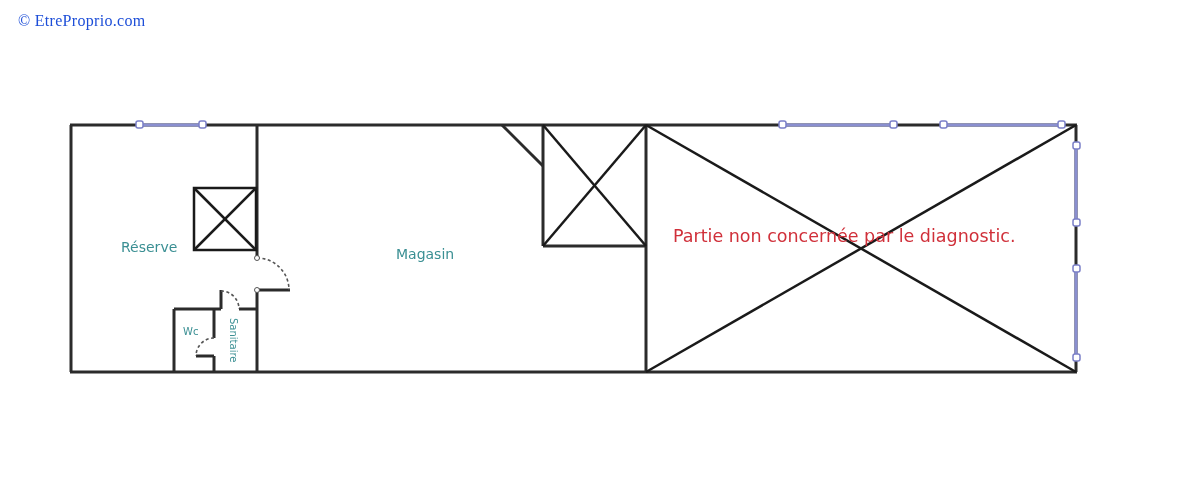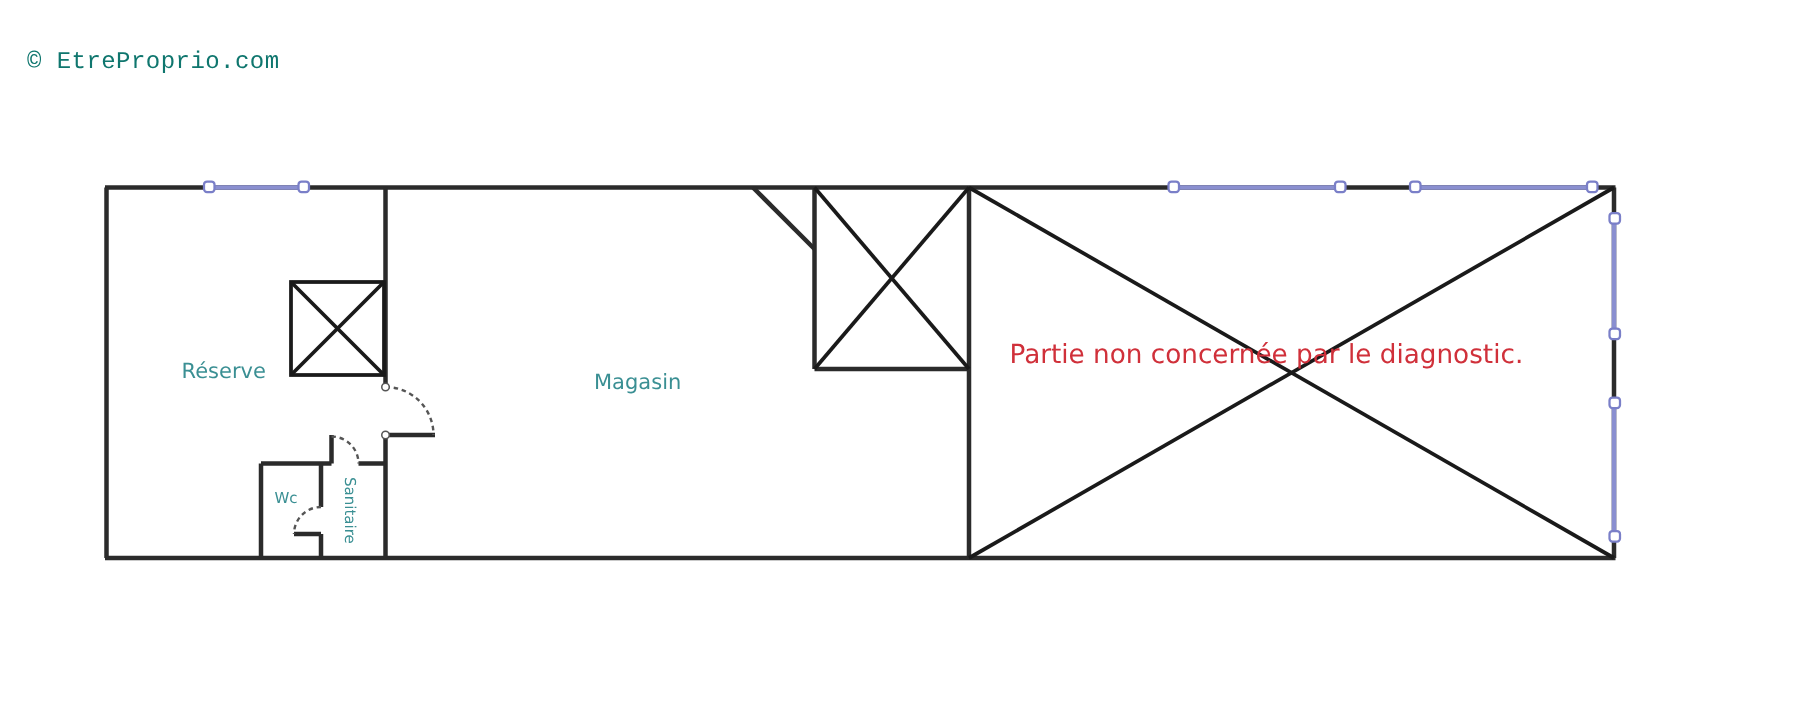--- a/index.html
+++ b/index.html
@@ -1,17 +1,17 @@
 <!DOCTYPE html>
 <html><head>
 <meta charset="utf-8">
 <style>
   html,body{margin:0;padding:0;background:#ffffff;}
   body{width:1200px;height:479px;position:relative;overflow:hidden;font-family:"DejaVu Sans",sans-serif;}
-  .watermark{position:absolute;left:18px;top:32px;font-size:16px;color:#0f766e;font-family:Liberation Mono, monospace;letter-spacing:0.3px;}
+  .watermark{position:absolute;left:18px;top:12px;font-size:16px;color:#1d4ed8;font-family:Liberation Serif, serif;letter-spacing:0.3px;}
   svg{position:absolute;left:0;top:0;}
   .lbl{font-family:"DejaVu Sans",sans-serif;fill:#3a8f93;}
   .red{font-family:"DejaVu Sans",sans-serif;fill:#d0303a;}
 </style>
 </head>
 <body>
 
 <div class="watermark">© EtreProprio.com</div>
 
 <svg width="1200" height="479" viewBox="0 0 1200 479">

